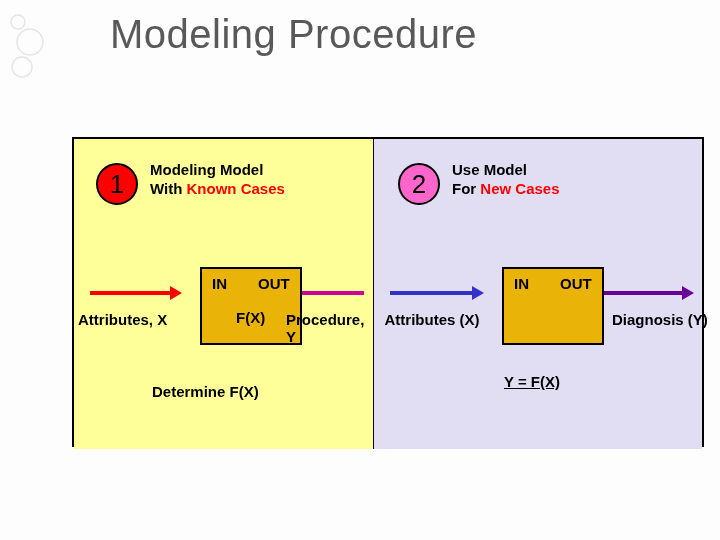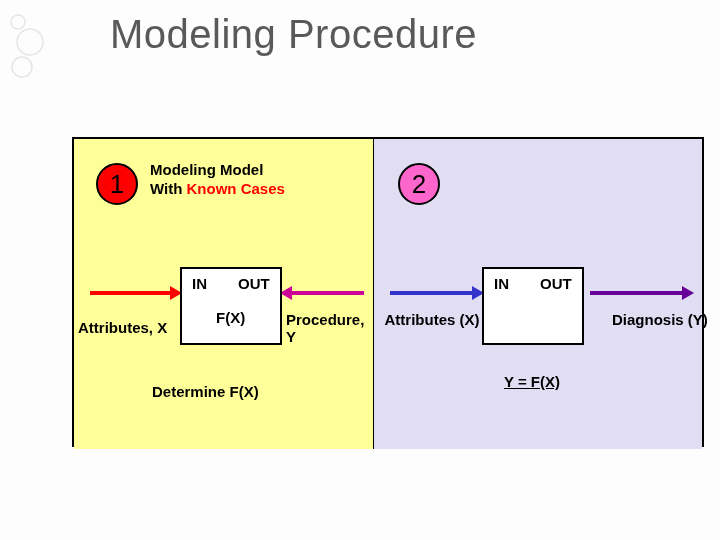--- a/index.html
+++ b/index.html
@@ -63,22 +63,23 @@
   .circle2 { background: #ff66cc; top: 24px; left: 24px; }
   .step-text {
     position: absolute;
     font-size: 15px;
     font-weight: bold;
     color: #000;
     line-height: 1.25;
   }
   .box {
     position: absolute;
-    background: #ffffff;
+    background: #eab308;
     border: 2px solid #000;
+    margin-left: 20px;
   }
   .box1 { top: 128px; left: 106px; width: 102px; height: 78px; }
   .box2 { top: 128px; left: 108px; width: 102px; height: 78px; }
   .box-lbl {
     position: absolute;
     font-size: 15px;
     font-weight: bold;
     color: #000;
   }
   .arrow-h {
@@ -151,28 +152,32 @@
       <div class="head-l"></div>
         <div class="shaft"></div>
     </div>
 
     <div class="box box1">
       <div class="box-lbl" style="top:6px; left:10px;">IN</div>
       <div class="box-lbl" style="top:6px; left:56px;">OUT</div>
       <div class="box-lbl" style="top:40px; left:34px;">F(X)</div>
     </div>
 
-    <div class="lbl" style="top:180px; left:4px;">Attributes, X</div>
+    <div class="lbl" style="top:172px; left:4px;">Attributes, X</div>
     <div class="lbl" style="top:172px; left:212px;">Procedure, Y</div>
 
     <div class="foot" style="top:244px; left:78px;">Determine F(X)</div>
   </div>
 
   <div class="panel panel-right">
     <div class="circle circle2">2</div>
+    <div class="step-text" style="top:22px; left:78px;">
+      <span>Use Model</span><br>
+      <span>For </span><span class="red-txt">New Cases</span>
+    </div>
 
     <div class="arrow-h c-dkblu" style="top:152px; left:8px; width:102px;">
       <div class="shaft"></div>
         <div class="head-r"></div>
     </div>
     <div class="arrow-h c-purp" style="top:152px; left:208px; width:112px;">
       <div class="shaft"></div>
         <div class="head-r"></div>
     </div>
 

